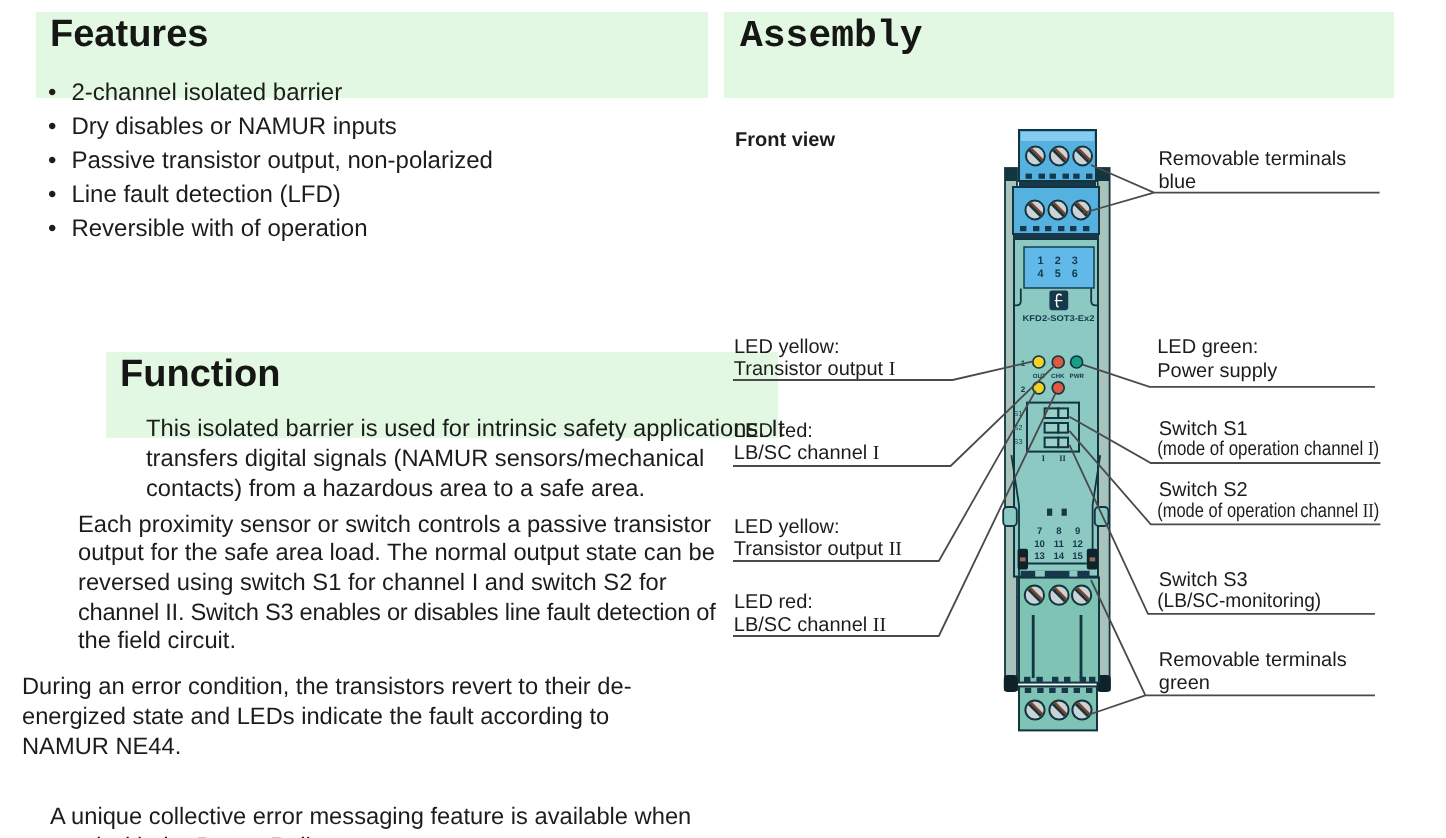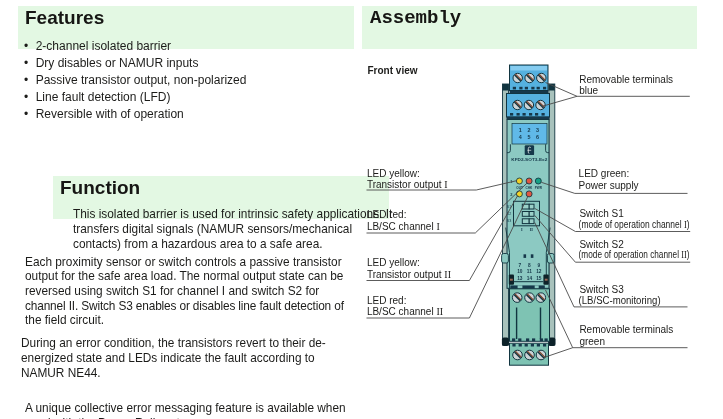--- a/index.html
+++ b/index.html
@@ -19,22 +19,22 @@
 
 <ul class="feat">
 <li>2-channel isolated barrier</li>
 <li>Dry disables or NAMUR inputs</li>
 <li>Passive transistor output, non-polarized</li>
 <li>Line fault detection (LFD)</li>
 <li>Reversible with of operation</li>
 </ul>
 
 <div class="txt" style="left:25px;top:207.3px;margin-left:48px;">This isolated barrier is used for intrinsic safety applications. It<br>transfers digital signals (NAMUR sensors/mechanical<br>contacts) from a hazardous area to a safe area.</div>
-<div class="txt" style="left:25px;top:254.6px;">Each proximity sensor or switch controls a passive transistor<br>output for the safe area load. The normal output state can be<br>reversed using switch S1 for channel I and switch S2 for<br><span style="letter-spacing:-0.14px">channel II. Switch S3 enables or disables line fault detection of</span><br>the field circuit.</div>
-<div class="txt" style="left:21px;top:336.1px;">During an error condition, the transistors revert to their de-<br>energized state and LEDs indicate the fault according to<br>NAMUR NE44.</div>
+<div class="txt" style="left:39px;top:254.6px;">Each proximity sensor or switch controls a passive transistor<br>output for the safe area load. The normal output state can be<br>reversed using switch S1 for channel I and switch S2 for<br><span style="letter-spacing:-0.14px">channel II. Switch S3 enables or disables line fault detection of</span><br>the field circuit.</div>
+<div class="txt" style="left:11px;top:336.1px;">During an error condition, the transistors revert to their de-<br>energized state and LEDs indicate the fault according to<br>NAMUR NE44.</div>
 <div class="txt" style="left:25px;top:401px;">A unique collective error messaging feature is available when<br>used with the Power Rail system.</div>
 
 <div class="fv" style="left:367.5px;top:65.2px;">Front view</div>
 
 <svg width="723" height="419" viewBox="0 0 723 419">
 <g stroke-linecap="butt">
 
 <rect x="502.5" y="84" width="6" height="261" fill="#a8c2bc" stroke="#123540" stroke-width="0.9"></rect>
 <rect x="548.8" y="84" width="6" height="261" fill="#a8c2bc" stroke="#123540" stroke-width="0.9"></rect>
 <rect x="502.5" y="84" width="6" height="6.5" fill="#123540"></rect>

